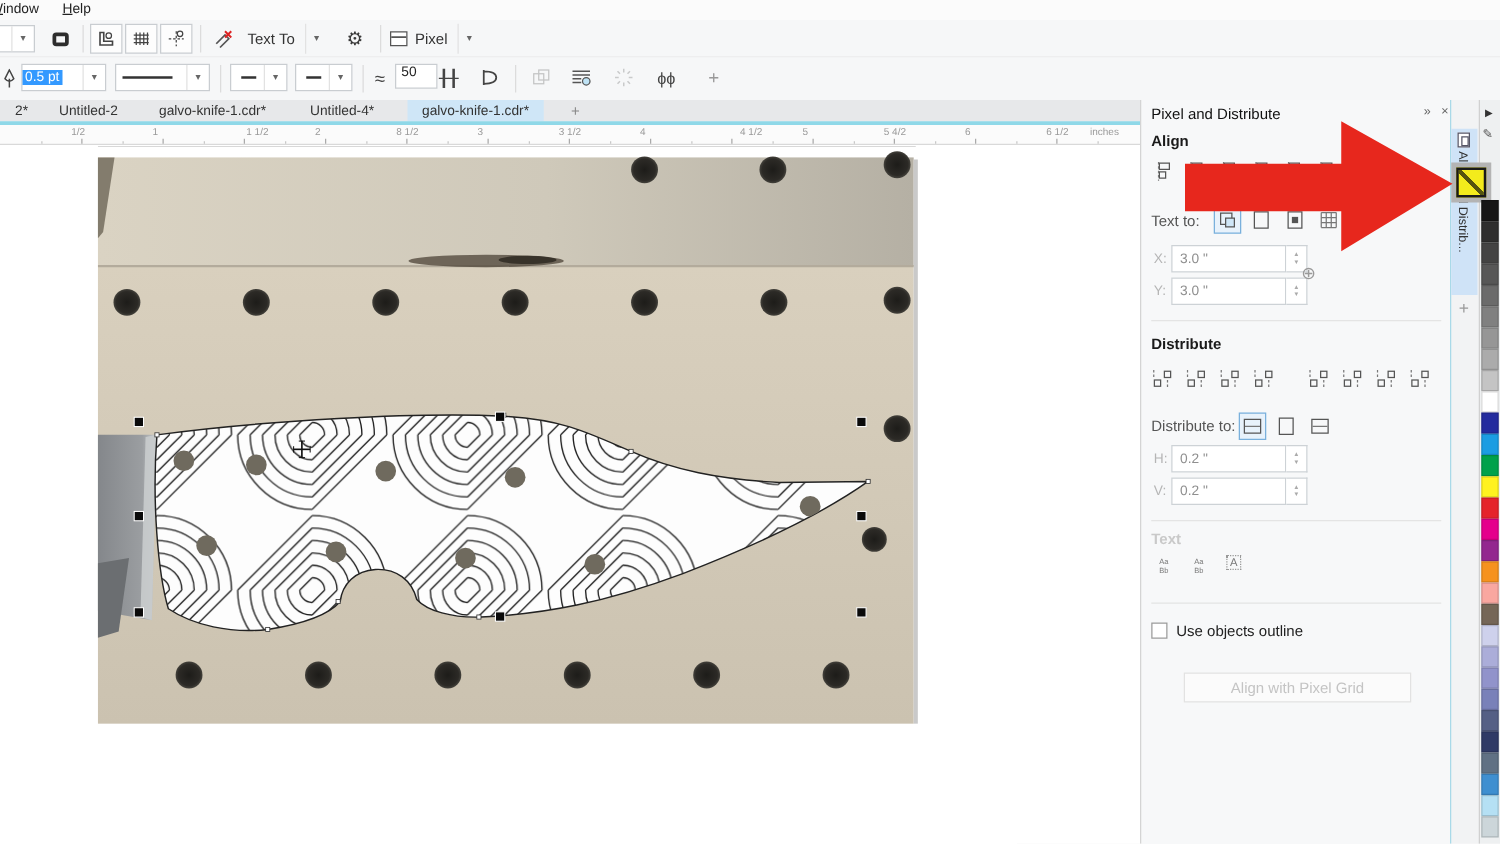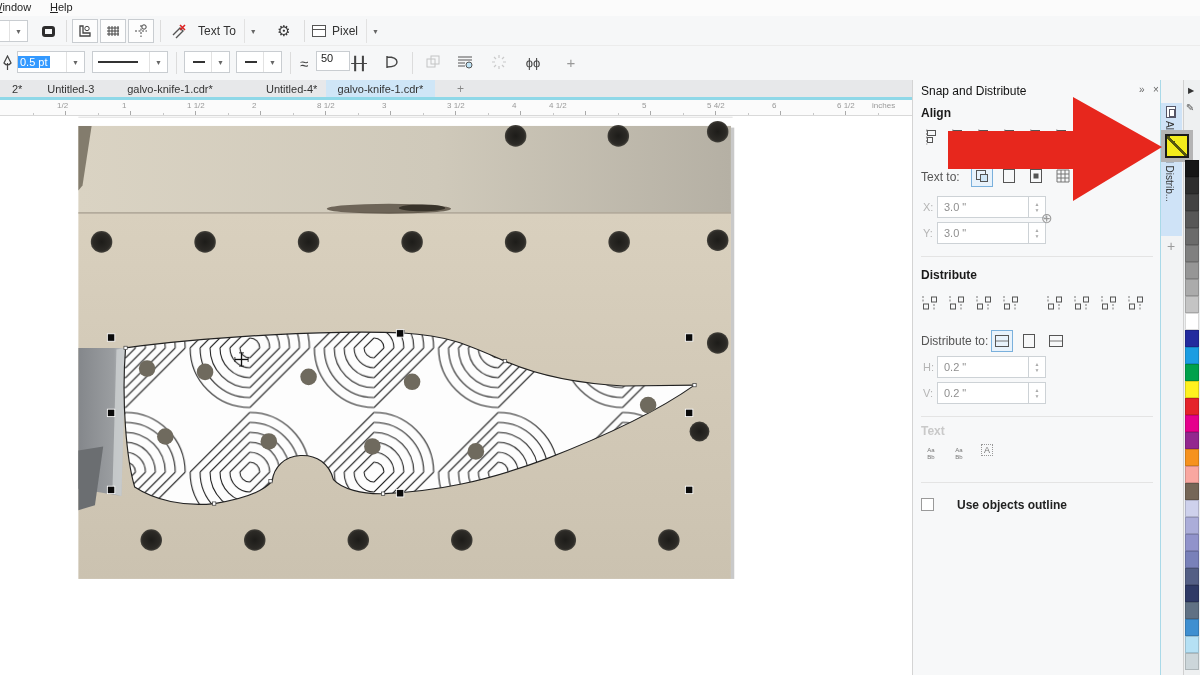--- a/index.html
+++ b/index.html
@@ -184,46 +184,46 @@
       <svg width="16" height="16">
           <path d="M8 1 V4 M8 12 V15 M1 8 H4 M12 8 H15 M3 3 L5 5 M13 3 L11 5 M3 13 L5 11 M13 13 L11 11" stroke="#777" stroke-width="1.2"></path>
         </svg>
     </div>
     <div class="tb-btn" style="left:520px; top:4px; width:26px; font-size:13px; color:#444;">ϕϕ</div>
     <div class="tb-btn" style="left:560px; top:4px; width:22px; font-size:15px; color:#999;">+</div>
   </div>
 
   <div class="tabbar">
       <div class="tab" style="left: 0px;">2*</div>
-      <div class="tab" style="left: 35.2px;">Untitled-3</div>
+      <div class="tab" style="left: 35.2px;">Untitled-2</div>
       <div class="tab" style="left: 115.2px;">galvo-knife-1.cdr*</div>
-      <div class="tab" style="left: 254px;">Untitled-4*</div>
+      <div class="tab" style="left: 236px;">Untitled-4*</div>
       <div class="tab active" style="left: 325.6px;">galvo-knife-1.cdr*</div>
       <div class="newtab" style="left: 450.4px;">+</div>
     </div>
   <div class="tabstrip"></div>
 
   <div class="ruler">
       <div class="rlabel" style="left: 57px;">1/2</div>
       <div class="rtick" style="left: 65px;"></div>
       <div class="rlabel" style="left: 122px;">1</div>
       <div class="rtick" style="left: 130px;"></div>
-      <div class="rlabel" style="left: 187px;">1 1/2</div>
+      <div class="rlabel" style="left: 197px;">1 1/2</div>
       <div class="rtick" style="left: 195px;"></div>
       <div class="rlabel" style="left: 252px;">2</div>
       <div class="rtick" style="left: 260px;"></div>
       <div class="rlabel" style="left: 317px;">8 1/2</div>
       <div class="rtick" style="left: 325px;"></div>
       <div class="rlabel" style="left: 382px;">3</div>
       <div class="rtick" style="left: 390px;"></div>
       <div class="rlabel" style="left: 447px;">3 1/2</div>
       <div class="rtick" style="left: 455px;"></div>
       <div class="rlabel" style="left: 512px;">4</div>
       <div class="rtick" style="left: 520px;"></div>
-      <div class="rlabel" style="left: 549px;">4 1/2</div>
+      <div class="rlabel" style="left: 592px;">4 1/2</div>
       <div class="rtick" style="left: 585px;"></div>
       <div class="rlabel" style="left: 642px;">5</div>
       <div class="rtick" style="left: 650px;"></div>
       <div class="rlabel" style="left: 707px;">5 4/2</div>
       <div class="rtick" style="left: 715px;"></div>
       <div class="rlabel" style="left: 772px;">6</div>
       <div class="rtick" style="left: 780px;"></div>
       <div class="rlabel" style="left: 837px;">6 1/2</div>
       <div class="rtick" style="left: 845px;"></div>
       <div class="rminor" style="left: 33px;"></div>
@@ -373,21 +373,21 @@
           <line x1="197" y1="402" x2="197" y2="418"></line>
         <line x1="189" y1="407" x2="189" y2="413" stroke-width="1"></line>
           <line x1="205" y1="407" x2="205" y2="413" stroke-width="1"></line>
         <line x1="194" y1="402" x2="200" y2="402" stroke-width="1"></line>
           <line x1="194" y1="418" x2="200" y2="418" stroke-width="1"></line>
       </g>
     </svg>
   </div>
 
   <div class="docker">
-    <div class="docker-title">Snap and Distribute</div>
+    <div class="docker-title">Pixel and Distribute</div>
     <div class="docker-ctl" style="left:226px;">»</div>
     <div class="docker-ctl" style="left:240px;">×</div>
 
     <div class="sect" style="top:26px;">Align</div>
     <div id="align-btn-row"></div>
 
     <div class="lbl" style="left:8px; top:90px; color:#555; font-size:12px;">Text to:</div>
     <div id="align-to-row"></div>
 
     <div class="lbl" style="left:10px; top:121px;">X:</div>
@@ -424,22 +424,23 @@
         <span>▲</span>
         <span>▼</span>
       </div>
 
     <div class="sep" style="top:336px;"></div>
     <div class="sect disabled" style="top:344px;">Text</div>
     <div id="text-btn-row"></div>
 
     <div class="sep" style="top:402px;"></div>
     <div class="chk" style="left:8px; top:418px;"></div>
-    <div class="chk-label" style="left:44px; top:418px;font-weight:bold;">Use objects outline</div>
-
+    <div class="chk-label" style="left:28px; top:418px;">Use objects outline</div>
+
+    <div class="pix-btn">Align with Pixel Grid</div>
   <div class="icon-btn" style="left: 10px; top: 46px;">
         <svg width="16" height="16">
           <rect x="1.5" y="8.5" width="5" height="5" fill="none" stroke="#555"></rect>
           <rect x="1.5" y="1.5" width="8" height="5" fill="none" stroke="#555"></rect>
           <line x1="0.8" y1="0.5" x2="0.8" y2="15.5" stroke="#777" stroke-dasharray="2 1.5"></line>
         </svg>
       </div>
       <div class="icon-btn" style="left: 36px; top: 46px;">
         <svg width="16" height="16">
           <rect x="1.5" y="8.5" width="5" height="5" fill="none" stroke="#555"></rect>

